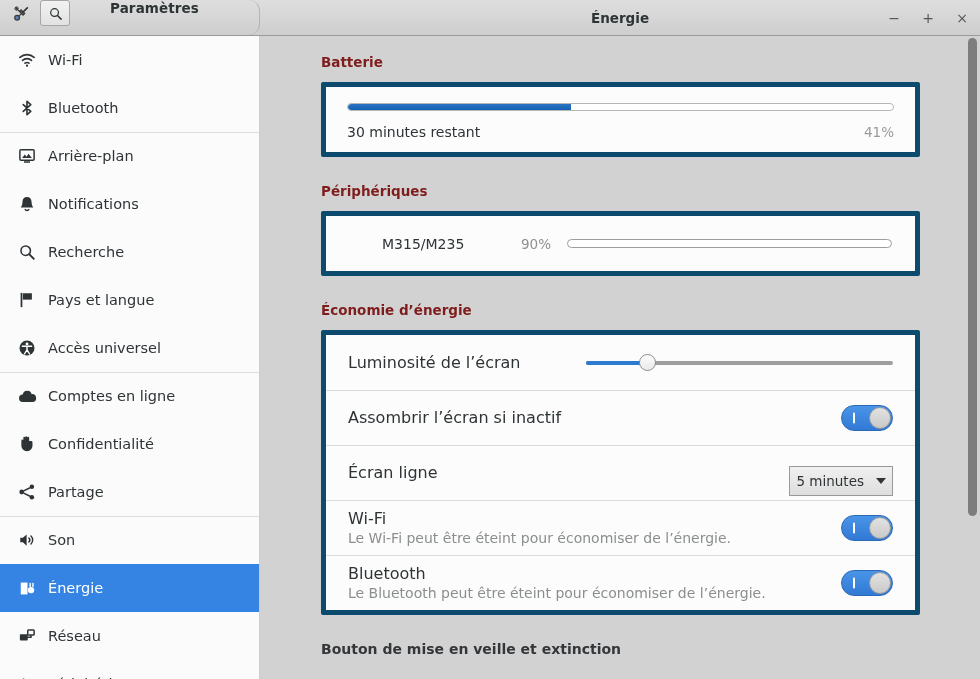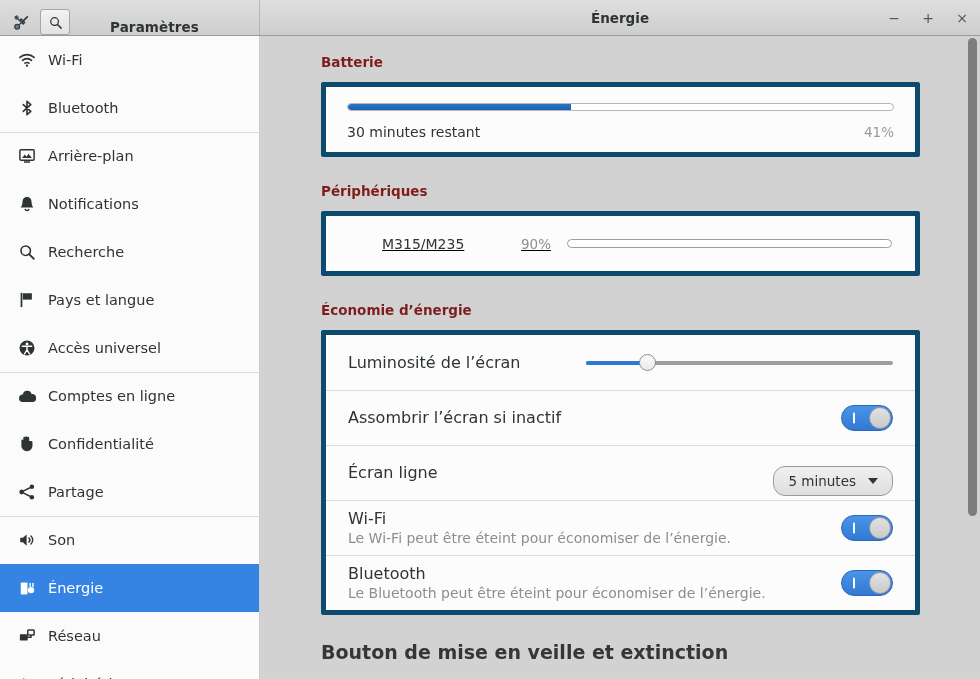--- a/index.html
+++ b/index.html
@@ -27,24 +27,25 @@
     height: 36px;
     flex: 0 0 36px;
     background: linear-gradient(to bottom, #dedede 0%, #cecece 100%);
     border-bottom: 1px solid #9a9a9a;
   }
 
   .hb-left {
     width: 260px;
     flex: 0 0 260px;
     display: flex;
-    align-items: flex-end;
+    align-items: flex-start;
     background: linear-gradient(to bottom, #dedede 0%, #cecece 100%);
     border-right: 1px solid #b4b4b4;
     padding-left: 8px;
+    border-radius: 11px;
   }
 
   .tools-icon {
     width: 26px;
     height: 26px;
     display: flex;
     align-items: center;
     justify-content: center;
     color: #3a3a3a;
   }
@@ -245,21 +246,21 @@
   .batt-foot {
     display: flex;
     justify-content: space-between;
     align-items: baseline;
     margin-top: 13px;
   }
   .batt-label { font-size: 14px; color: #2e3436; }
   .batt-pct { font-size: 13.5px; color: #9a9a9a; }
 
   
-  .dev-row { padding: 2px 21px; min-height: 55px; display: flex; align-items: center; text-decoration: underline; }
+  .dev-row { padding: 2px 21px; min-height: 55px; display: flex; align-items: center; }
   .dev-name {
     font-size: 14px;
     color: #2e3436;
     width: 158px;
     padding-left: 35px;
   }
   .dev-pct {
     font-size: 13.5px;
     color: #8f8f8f;
     width: 62px;
@@ -347,41 +348,41 @@
     border: 1px solid #9b9b9b;
   }
 
   
   .dropdown {
     margin-left: auto;
     height: 30px;
     min-width: 98px;
     background: linear-gradient(to bottom, #f0f0f0 0%, #dedede 100%);
     border: 1px solid #9a9a9a;
-    border-radius: 12px;
+    border-radius: 0;
     display: flex;
     align-items: center;
     justify-content: space-between;
-    padding: 0 14px;
+    padding: 0 6px;
     cursor: pointer;
     gap: 12px;
     margin-top: 16px;
   }
   .dd-value { font-size: 13.5px; color: #2e3436; white-space: nowrap; }
   .dd-arrow {
     width: 0; height: 0;
     border-left: 5px solid transparent;
     border-right: 5px solid transparent;
     border-top: 6px solid #333;
   }
 
   
   .footer-sec {
     margin-top: 26px;
-    font-size: 19px;
+    font-size: 14px;
     font-weight: bold;
     color: #33373a;
   }
 
   
   .scrollbar {
     position: absolute;
     top: 0;
     right: 3px;
     width: 9px;

